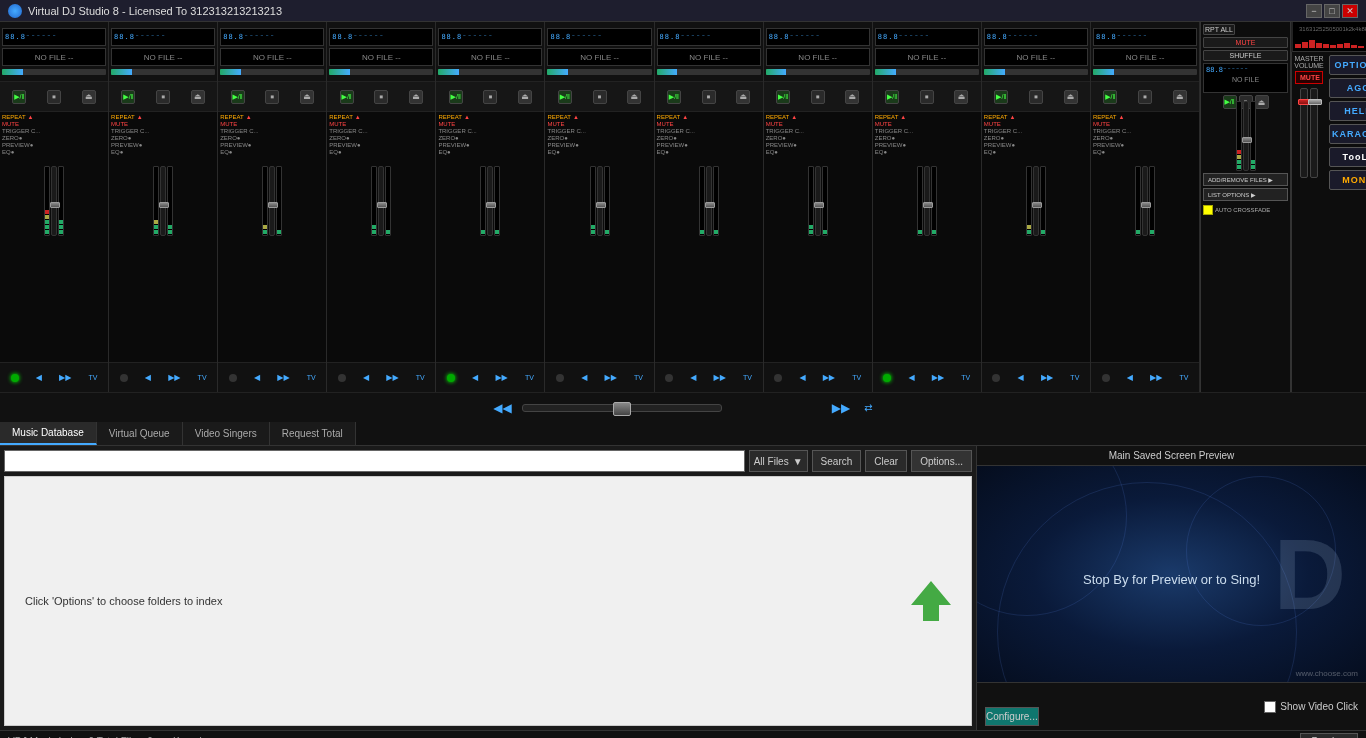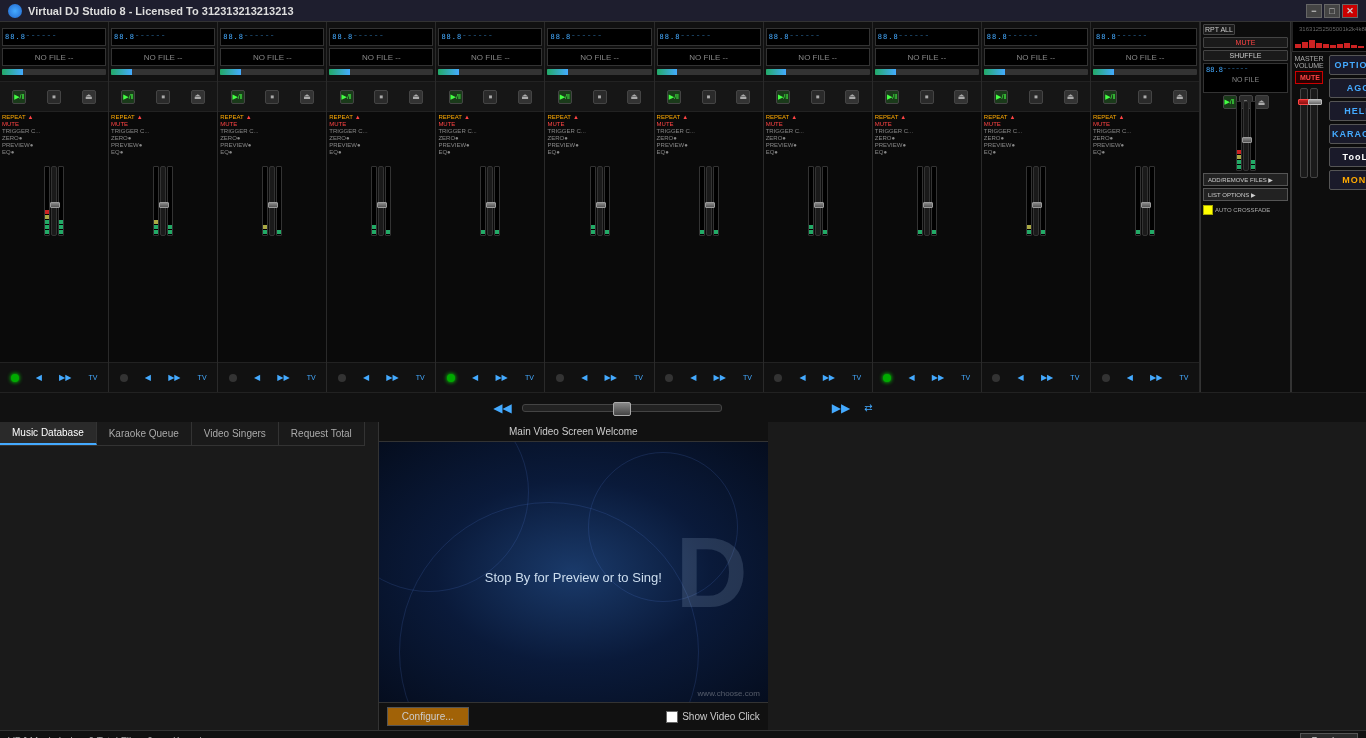--- a/index.html
+++ b/index.html
@@ -15,21 +15,20 @@
 
     
     #titlebar {
       background: #1e1e2e;
       height: 22px;
       display: flex;
       align-items: center;
       justify-content: space-between;
       padding: 0 8px;
       border-bottom: 1px solid #333;
-      font-weight: bold;
     }
     #titlebar-left {
       display: flex;
       align-items: center;
       gap: 6px;
       font-size: 11px;
       color: #ddd;
     }
     #titlebar-icon {
       width: 14px;
@@ -380,23 +379,22 @@
       border-radius: 2px;
       position: absolute;
       top: -3px;
       left: calc(50% - 9px);
     }
 
     
     #db-area {
       height: 308px;
       display: flex;
-      flex-direction: row;
+      flex-direction: column;
       background: #1a1a1a;
-      gap: 13px;
     }
 
     #db-tabs {
       display: flex;
       background: #111;
       border-bottom: 1px solid #333;
       height: 24px;
     }
     .db-tab {
       padding: 4px 12px;
@@ -544,26 +542,27 @@
 
     #video-controls {
       background: #111;
       padding: 4px 8px;
       display: flex;
       align-items: center;
       justify-content: space-between;
       border-top: 1px solid #333;
     }
     .configure-btn {
-      background: #a16207;
+      background: #0f766e;
       border: 1px solid #555;
       color: #ccc;
       font-size: 10px;
-      padding: 3px 14px;
-      cursor: pointer;
+      padding: 3px 0;
+      cursor: pointer;
+      margin-top: 20px;
     }
     .show-video-label {
       display: flex;
       align-items: center;
       gap: 4px;
       font-size: 10px;
       color: #ccc;
     }
     .checkbox {
       width: 12px;
@@ -1255,34 +1254,50 @@
   <span class="xfade-arrow">▶▶</span>
   <span style="font-size:10px;color:#4af;cursor:pointer;margin-left:4px;">⇄</span>
 </div>
 
 <div id="db-area">
   <div id="db-tabs">
     <div class="db-tab active">
       <span>Music Database</span>
     </div>
     <div class="db-tab">
-      <span>Karaoke Queue</span>
+      <span>Virtual Queue</span>
     </div>
     <div class="db-tab">
       <span>Video Singers</span>
     </div>
     <div class="db-tab">
       <span>Request Total</span>
     </div>
   </div>
 
   <div id="db-content">
+    <div id="db-main">
+      <div id="db-toolbar">
+        <input type="text" class="db-search-input" placeholder="" style="">
+        <div class="db-dropdown">
+          <span>All Files</span>
+          <span>▼</span>
+        </div>
+        <button class="db-btn">Search</button>
+        <button class="db-btn">Clear</button>
+        <button class="db-btn options">Options...</button>
+      </div>
+      <div id="db-empty">
+        <span class="db-empty-text">Click 'Options' to choose folders to index</span>
+        <div class="db-upload-icon"></div>
+      </div>
+    </div>
 
     <div id="video-panel">
-      <div id="video-title">Main Video Screen Welcome</div>
+      <div id="video-title">Main Saved Screen Preview</div>
       <div id="video-screen">
 
         <div class="deco-circle" style="width:200px;height:200px;top:-50px;left:-50px;"></div>
         <div class="deco-circle" style="width:150px;height:150px;top:10px;right:30px;"></div>
         <div class="deco-circle" style="width:300px;height:300px;bottom:-100px;left:20px;"></div>
         <div class="dj-logo">D</div>
         <div class="video-subtitle">Stop By for Preview or to Sing!</div>
         <div style="position:absolute;bottom:4px;right:8px;font-size:8px;color:rgba(255,255,255,0.3);">www.choose.com</div>
       </div>
       <div id="video-controls">

